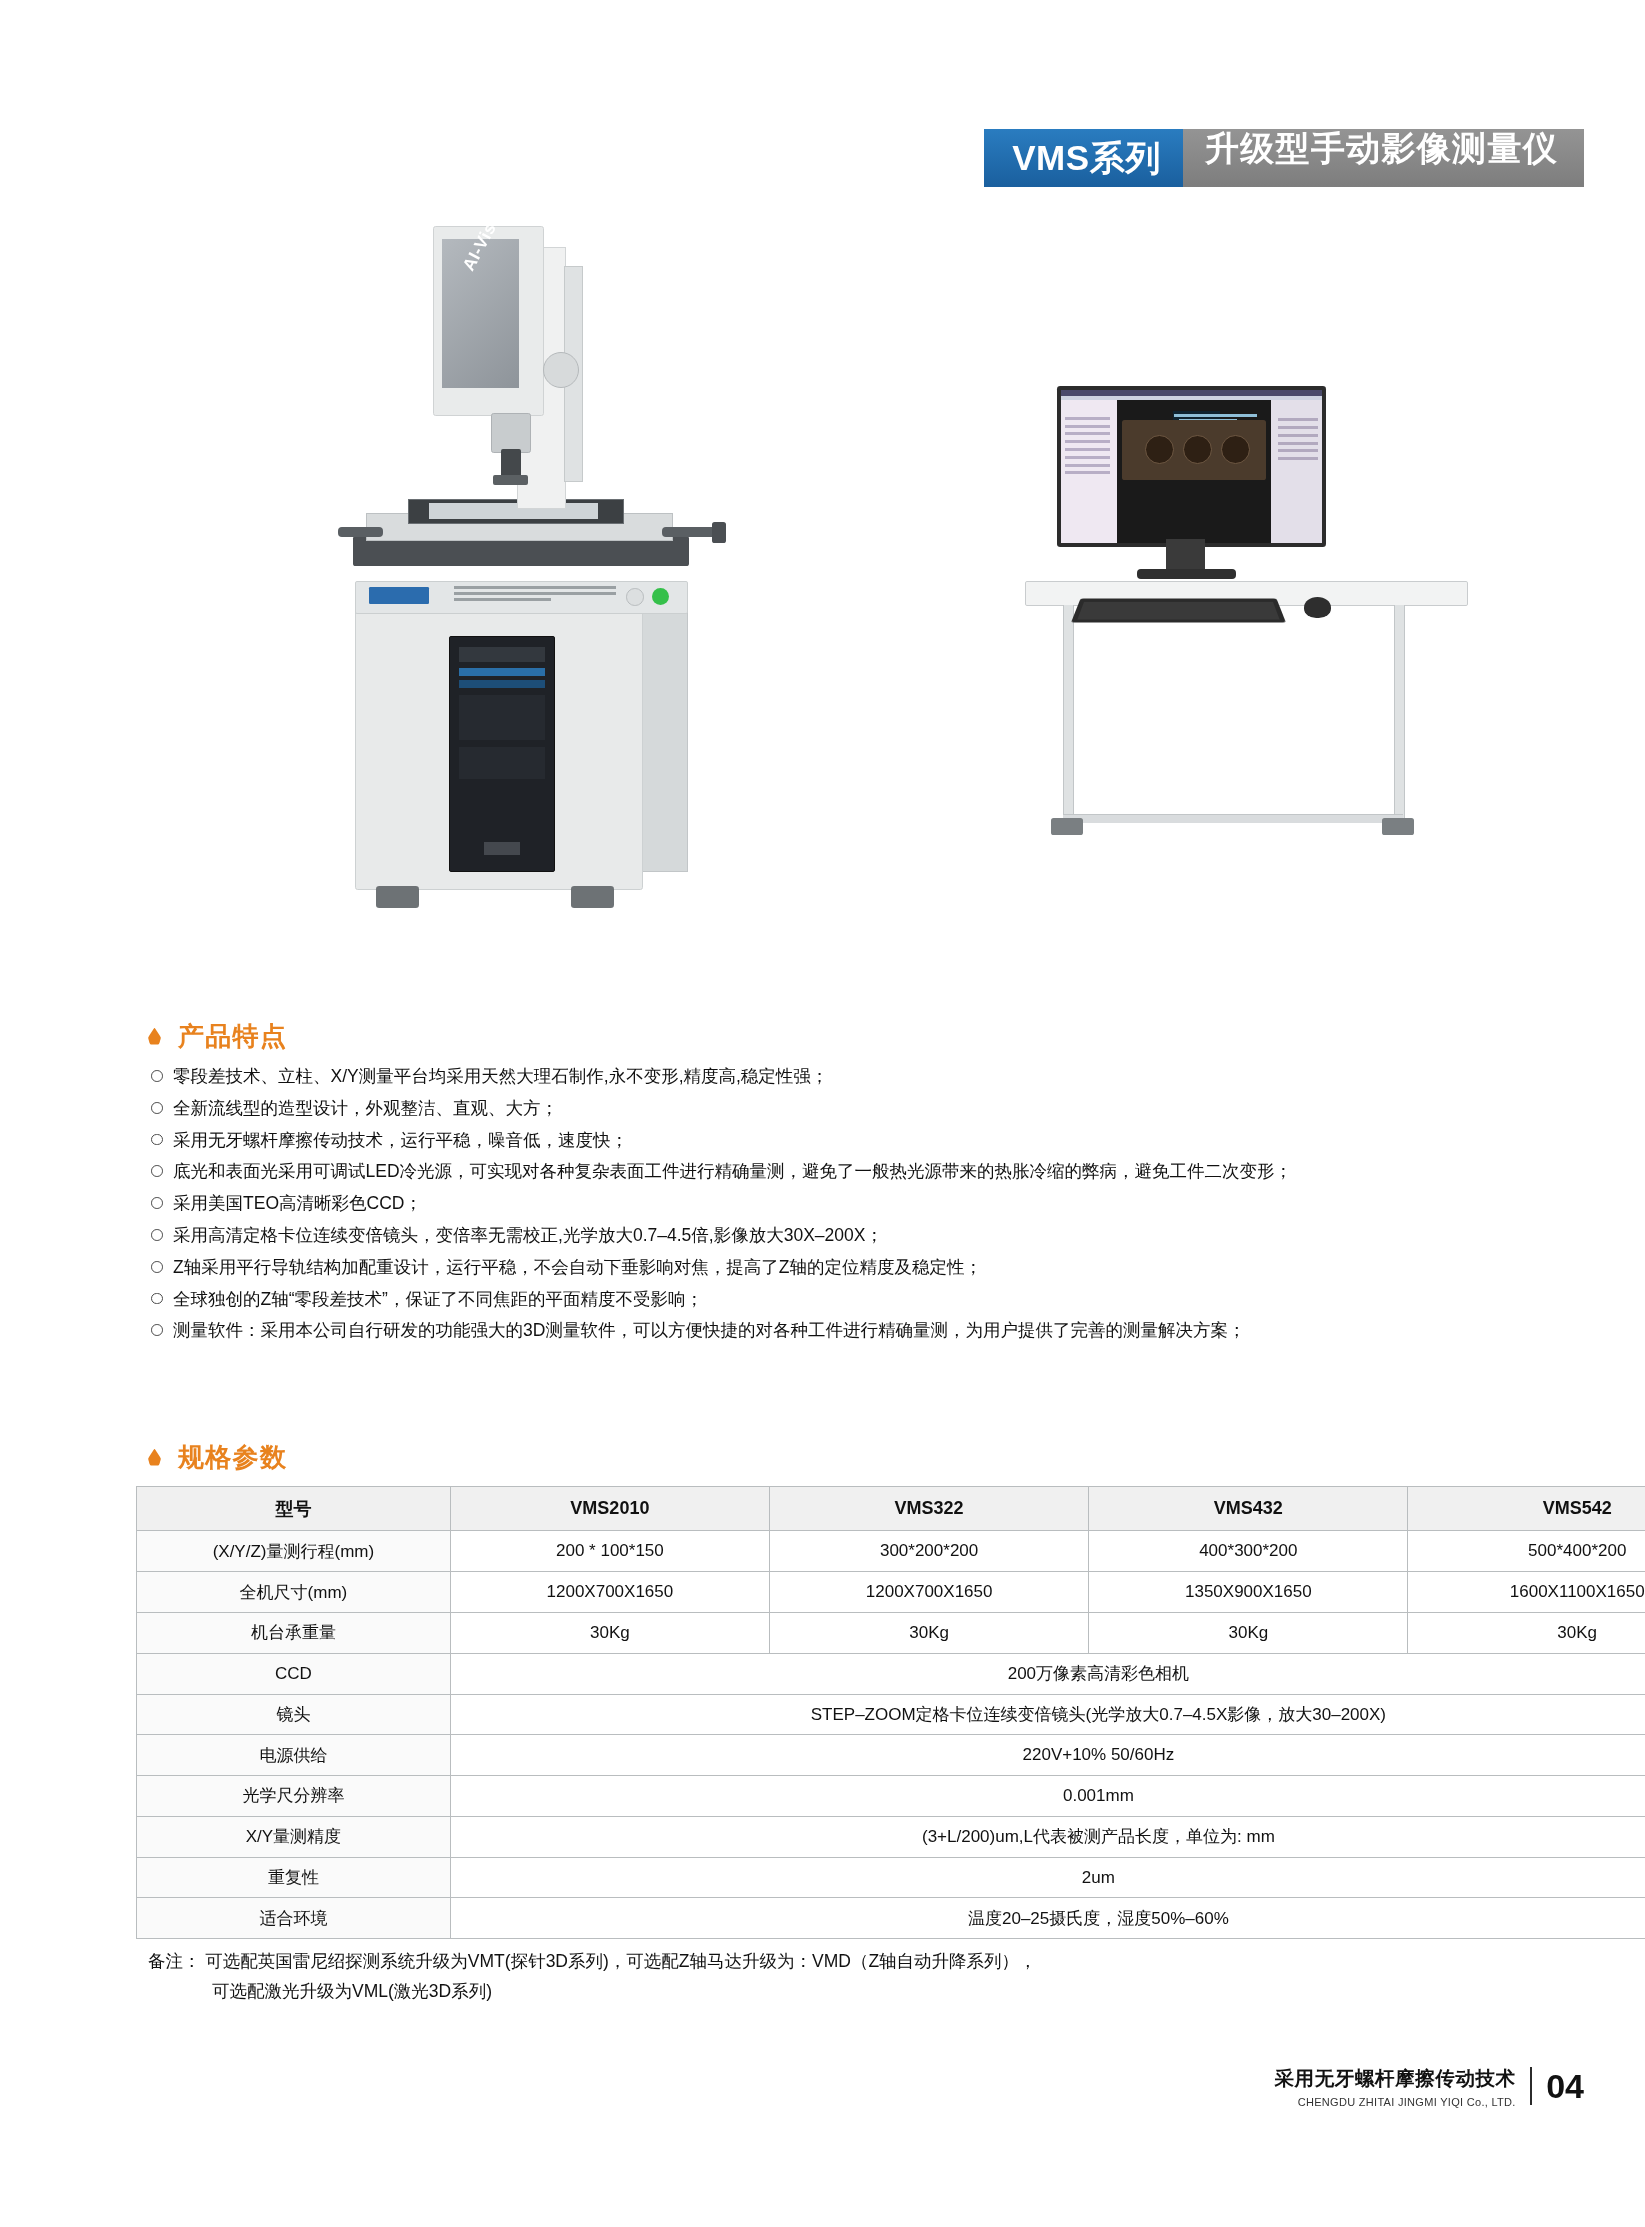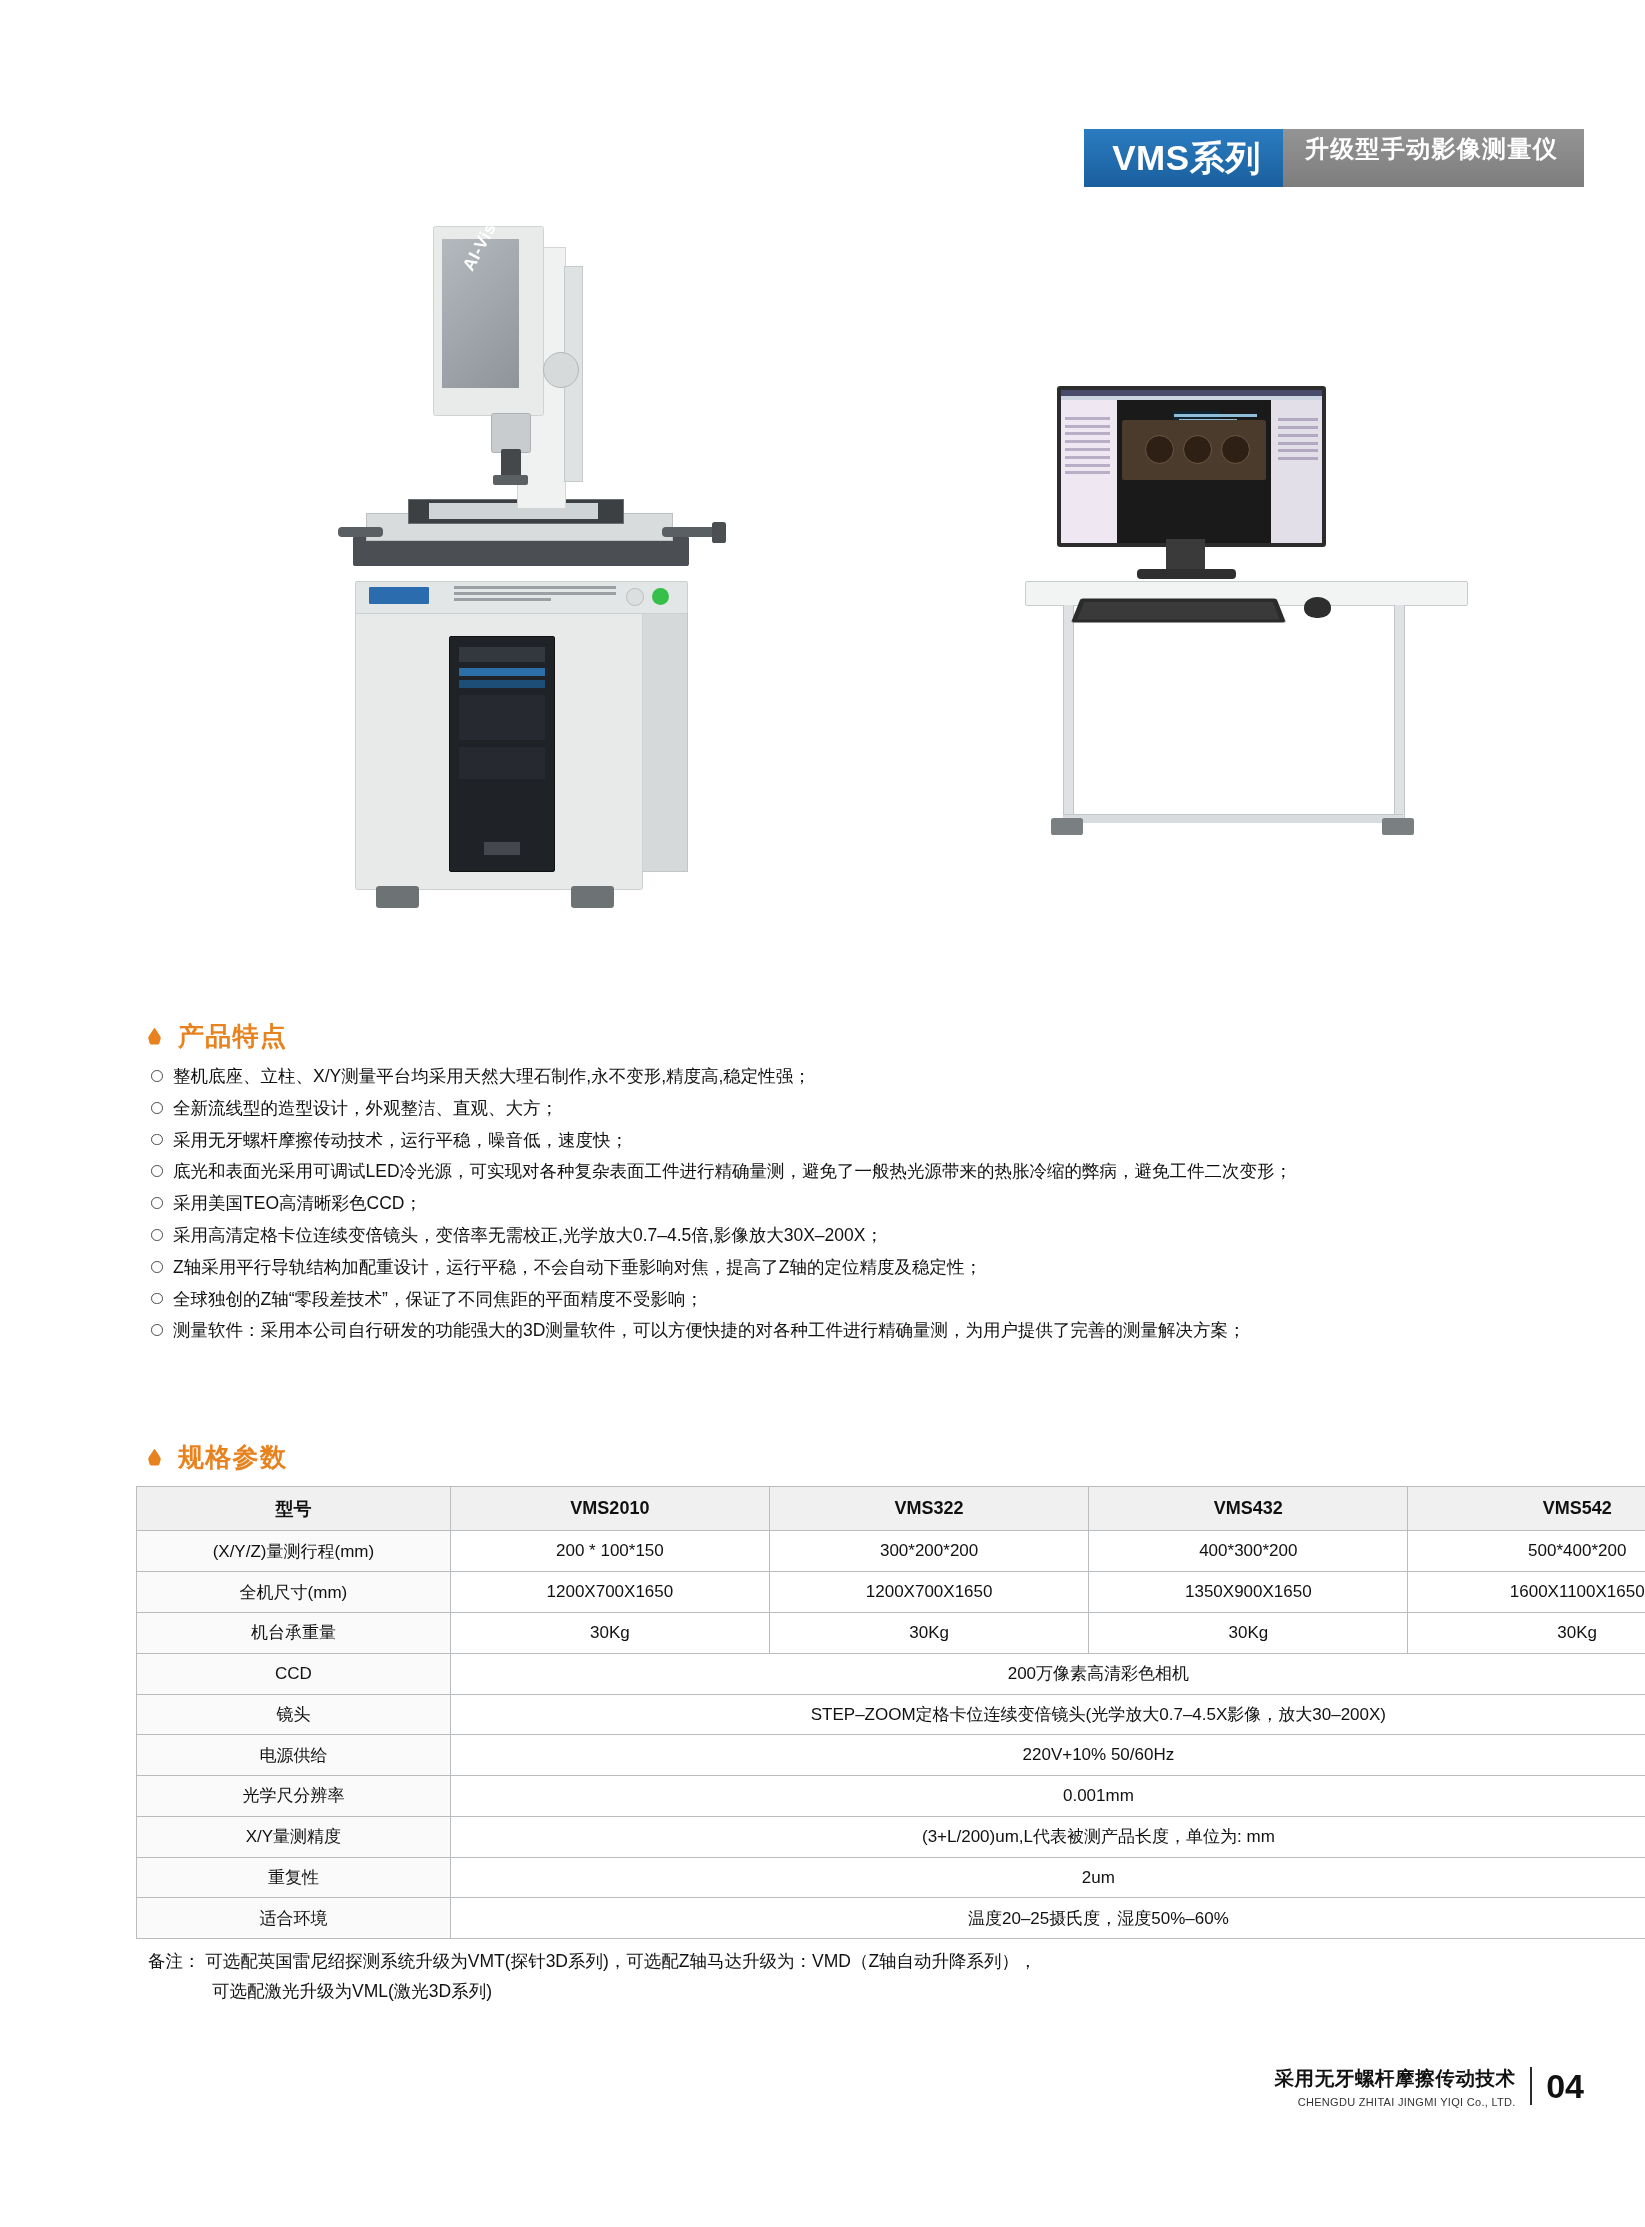--- a/index.html
+++ b/index.html
@@ -34,21 +34,21 @@
     letter-spacing: 0.6px;
     display: flex;
     align-items: center;
     padding: 0 22px 0 28.6px;
     font-family: "Liberation Sans", sans-serif;
   }
   .banner-gray {
     background: #8a8a8a;
     background: linear-gradient(180deg, #949494 0%, #7d7d7d 100%);
     color: #ffffff;
-    font-size: 24px;
+    font-size: 34px;
     font-weight: bold;
     display: flex;
     align-items: center;
     padding: 0 26px 18px 22px;
     letter-spacing: 1.3px;
   }
 
   
   .product-photo {
     position: absolute;
@@ -408,21 +408,21 @@
 </div>
 
 <div class="sec-head" id="sec-features-head">
   <span class="drop"></span>
   <span class="sec-title">产品特点</span>
 </div>
 
 <div class="feature-list">
   <div class="feature-item">
     <span class="feature-bullet"></span>
-    <span class="feature-text">整机底座、立柱、X/Y测量平台均采用天然大理石制作,永不变形,精度高,稳定性强；</span>
+    <span class="feature-text">零段差技术、立柱、X/Y测量平台均采用天然大理石制作,永不变形,精度高,稳定性强；</span>
   </div>
   <div class="feature-item">
     <span class="feature-bullet"></span>
     <span class="feature-text">全新流线型的造型设计，外观整洁、直观、大方；</span>
   </div>
   <div class="feature-item">
     <span class="feature-bullet"></span>
     <span class="feature-text">采用无牙螺杆摩擦传动技术，运行平稳，噪音低，速度快；</span>
   </div>
   <div class="feature-item">

